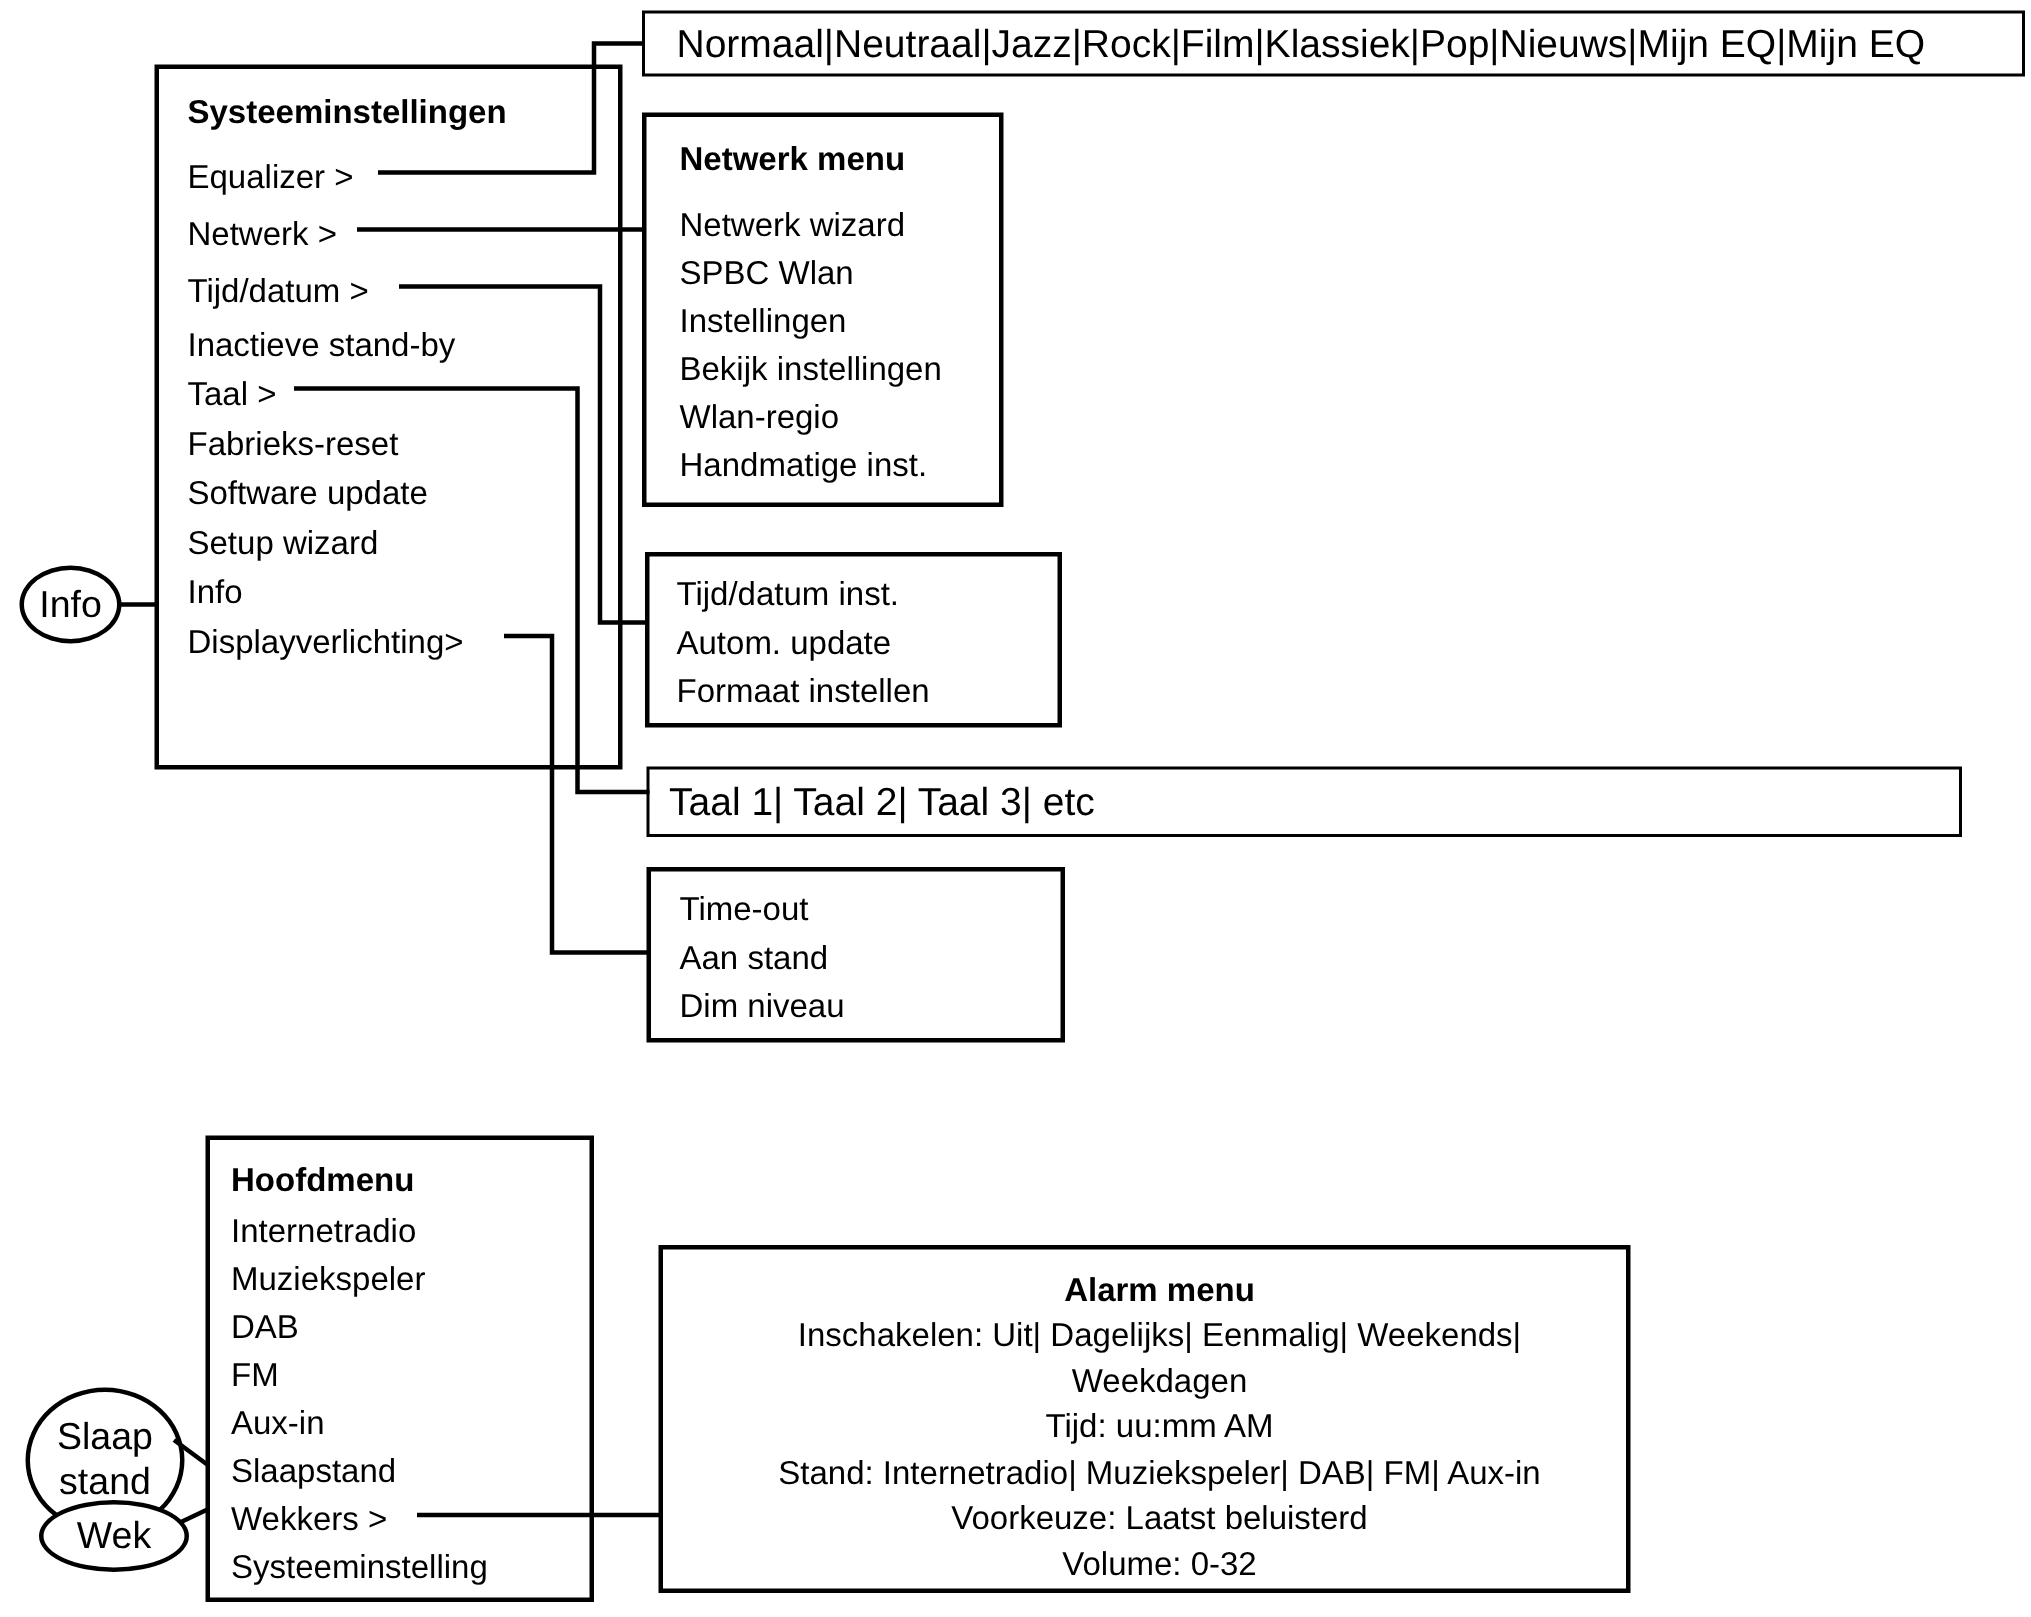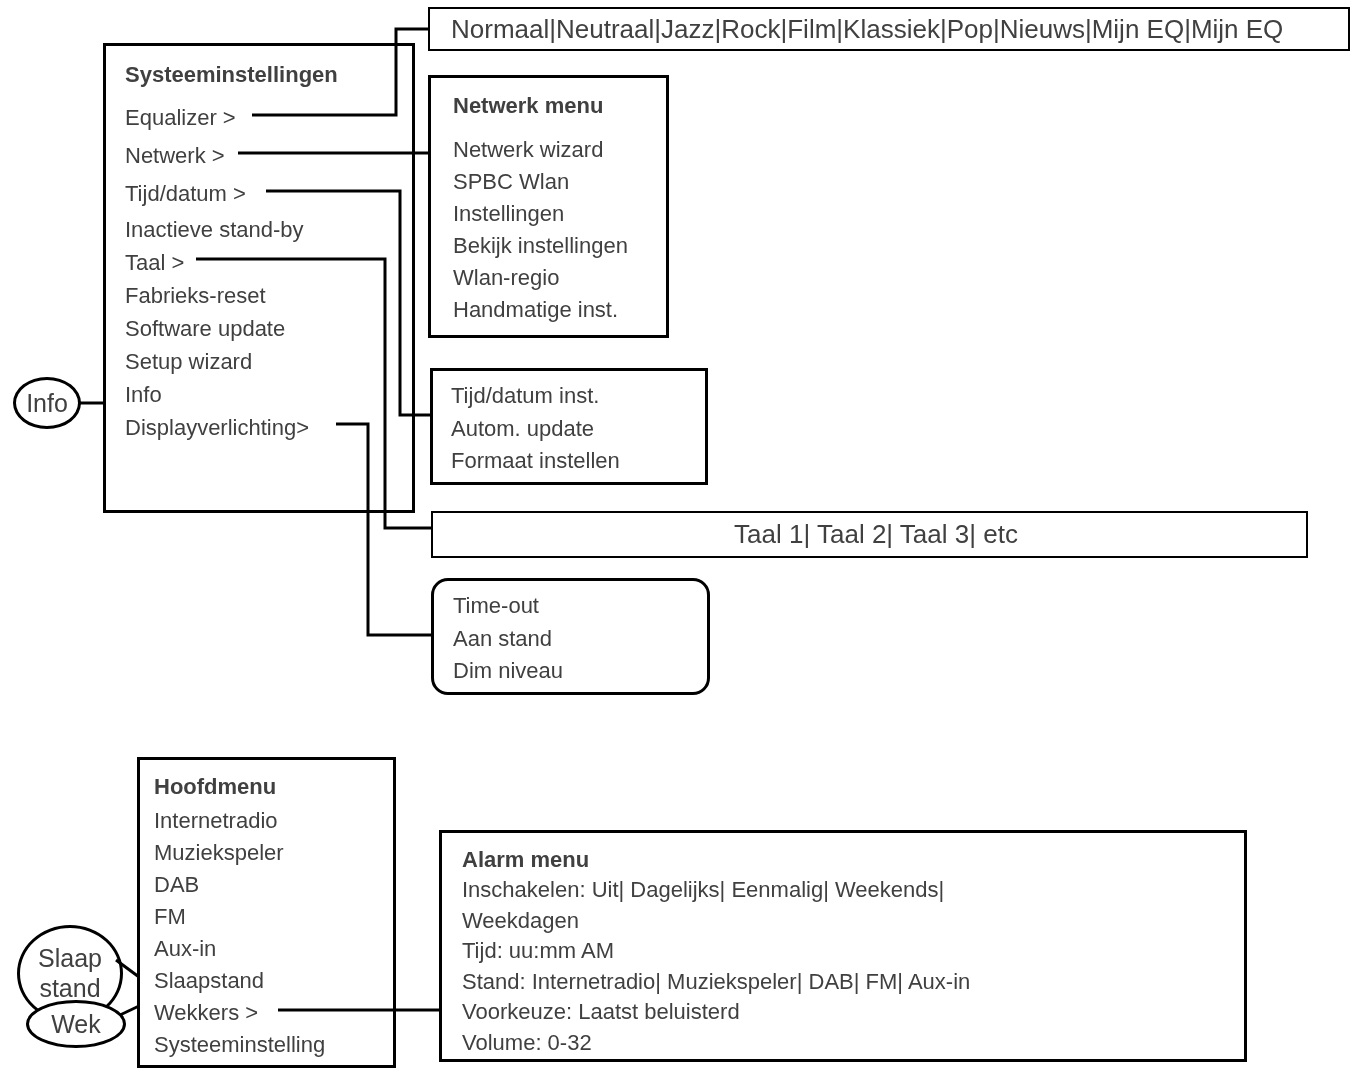--- a/index.html
+++ b/index.html
@@ -1,18 +1,18 @@
 <!DOCTYPE html>
 <html><head>
 <meta charset="utf-8">
 <style>
   html,body{margin:0;padding:0;background:#fff;}
   .canvas{
     position:relative;width:1354px;height:1078px;background:#ffffff;
-    font-family:"Liberation Sans", sans-serif;color:#404040;overflow:hidden;
+    font-family:"Liberation Sans", sans-serif;color:#000000;overflow:hidden;
   }
   .box{position:absolute;border:3px solid #000;box-sizing:border-box;background:#fff;}
   .box.thin{border-width:2px;}
   .title{font-weight:bold;font-size:22px;line-height:32px;white-space:nowrap;}
   .item{font-size:22px;white-space:nowrap;}
   
   #system-box{left:103px;top:43px;width:312px;height:470px;padding:13px 0 0 19px;}
   #system-box .items{margin-top:8px;}
   #system-box .item{height:33px;line-height:33px;}
   #system-box .item.tall{height:38px;line-height:38px;}
@@ -21,31 +21,31 @@
   #eq-box .boxtext{font-size:26px;line-height:40px;padding-left:21px;white-space:nowrap;}
   
   #network-box{left:428px;top:75px;width:241px;height:263px;padding:12px 0 0 22px;}
   #network-box .items{margin-top:12px;}
   #network-box .item{height:32px;line-height:32px;}
   
   #timedate-box{left:430px;top:368px;width:278px;height:117px;padding:9px 0 0 18px;}
   #timedate-box .item{height:32.5px;line-height:32.5px;}
   
   #language-box{left:431px;top:511px;width:877px;height:47px;}
-  #language-box .boxtext{font-size:26px;line-height:43px;padding-left:13px;white-space:nowrap;text-align:center;}
+  #language-box .boxtext{font-size:26px;line-height:43px;padding-left:13px;white-space:nowrap;}
   
-  #backlight-box{left:431px;top:578px;width:279px;height:117px;padding:9px 0 0 19px;border-radius:17px;}
+  #backlight-box{left:431px;top:578px;width:279px;height:117px;padding:9px 0 0 19px;}
   #backlight-box .item{height:32.5px;line-height:32.5px;}
   
   #main-box{left:137px;top:757px;width:259px;height:311px;padding:12px 0 0 14px;}
   #main-box .title{line-height:30px;}
   #main-box .items{margin-top:3px;}
   #main-box .item{height:32px;line-height:32px;}
   
-  #alarm-box{left:439px;top:830px;width:808px;height:232px;padding:12px 0 0 20px;}
+  #alarm-box{left:439px;top:830px;width:648px;height:232px;padding:12px 0 0 20px;text-align:center;}
   #alarm-box .title{line-height:30px;}
   #alarm-box .item{height:30.5px;line-height:30.5px;}
   
   .oval{
     position:absolute;border:3px solid #000;border-radius:50%;background:#fff;
     box-sizing:border-box;display:flex;align-items:center;justify-content:center;
     font-size:25px;text-align:center;
   }
   #info-oval{left:13px;top:377px;width:68px;height:52px;}
   #sleep-oval{left:17px;top:925px;width:106px;height:97px;}

